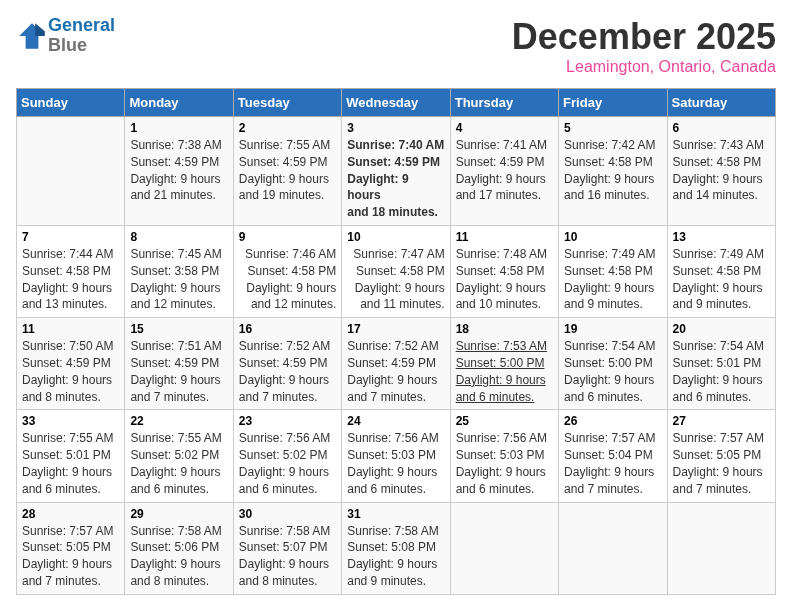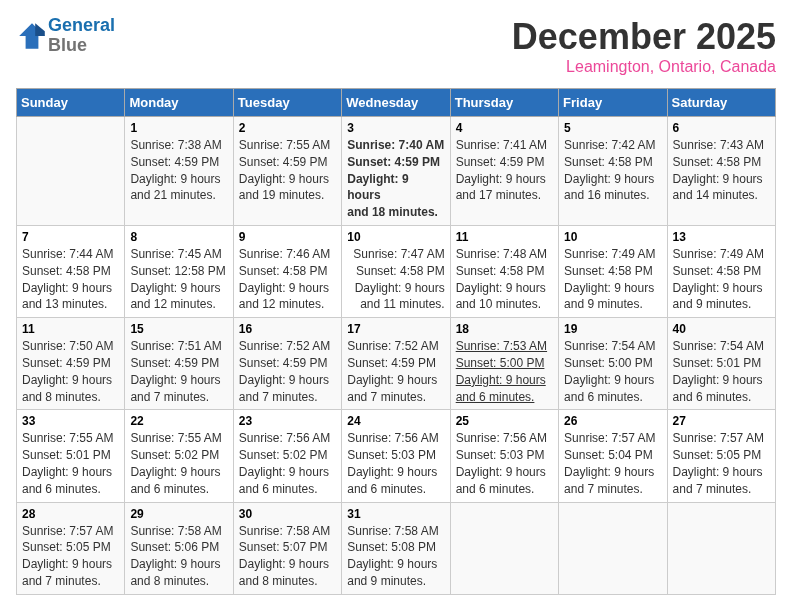--- a/index.html
+++ b/index.html
@@ -170,27 +170,27 @@
         <td>
           <span class="day-num">7</span>
           <div class="day-info" style="white-space: pre-line;">Sunrise: 7:44 AM
 Sunset: 4:58 PM
 Daylight: 9 hours
 and 13 minutes.</div>
         </td>
         <td>
           <span class="day-num">8</span>
           <div class="day-info" style="white-space: pre-line;">Sunrise: 7:45 AM
-Sunset: 12:58 PM
+Sunset: 3:58 PM
 Daylight: 9 hours
 and 12 minutes.</div>
         </td>
         <td>
           <span class="day-num">9</span>
-          <div class="day-info" style="white-space: pre-line;">Sunrise: 7:46 AM
+          <div class="day-info" style="white-space: pre-line; text-align: right;">Sunrise: 7:46 AM
 Sunset: 4:58 PM
 Daylight: 9 hours
 and 12 minutes.</div>
         </td>
         <td>
           <span class="day-num">10</span>
           <div class="day-info" style="white-space: pre-line; text-align: right;">Sunrise: 7:47 AM
 Sunset: 4:58 PM
 Daylight: 9 hours
 and 11 minutes.</div>
@@ -254,21 +254,21 @@
 and 6 minutes.</div>
         </td>
         <td>
           <span class="day-num">19</span>
           <div class="day-info" style="white-space: pre-line;">Sunrise: 7:54 AM
 Sunset: 5:00 PM
 Daylight: 9 hours
 and 6 minutes.</div>
         </td>
         <td>
-          <span class="day-num">40</span>
+          <span class="day-num">20</span>
           <div class="day-info" style="white-space: pre-line;">Sunrise: 7:54 AM
 Sunset: 5:01 PM
 Daylight: 9 hours
 and 6 minutes.</div>
         </td>
       </tr>
       <tr>
         <td>
           <span class="day-num">33</span>
           <div class="day-info" style="white-space: pre-line;">Sunrise: 7:55 AM

